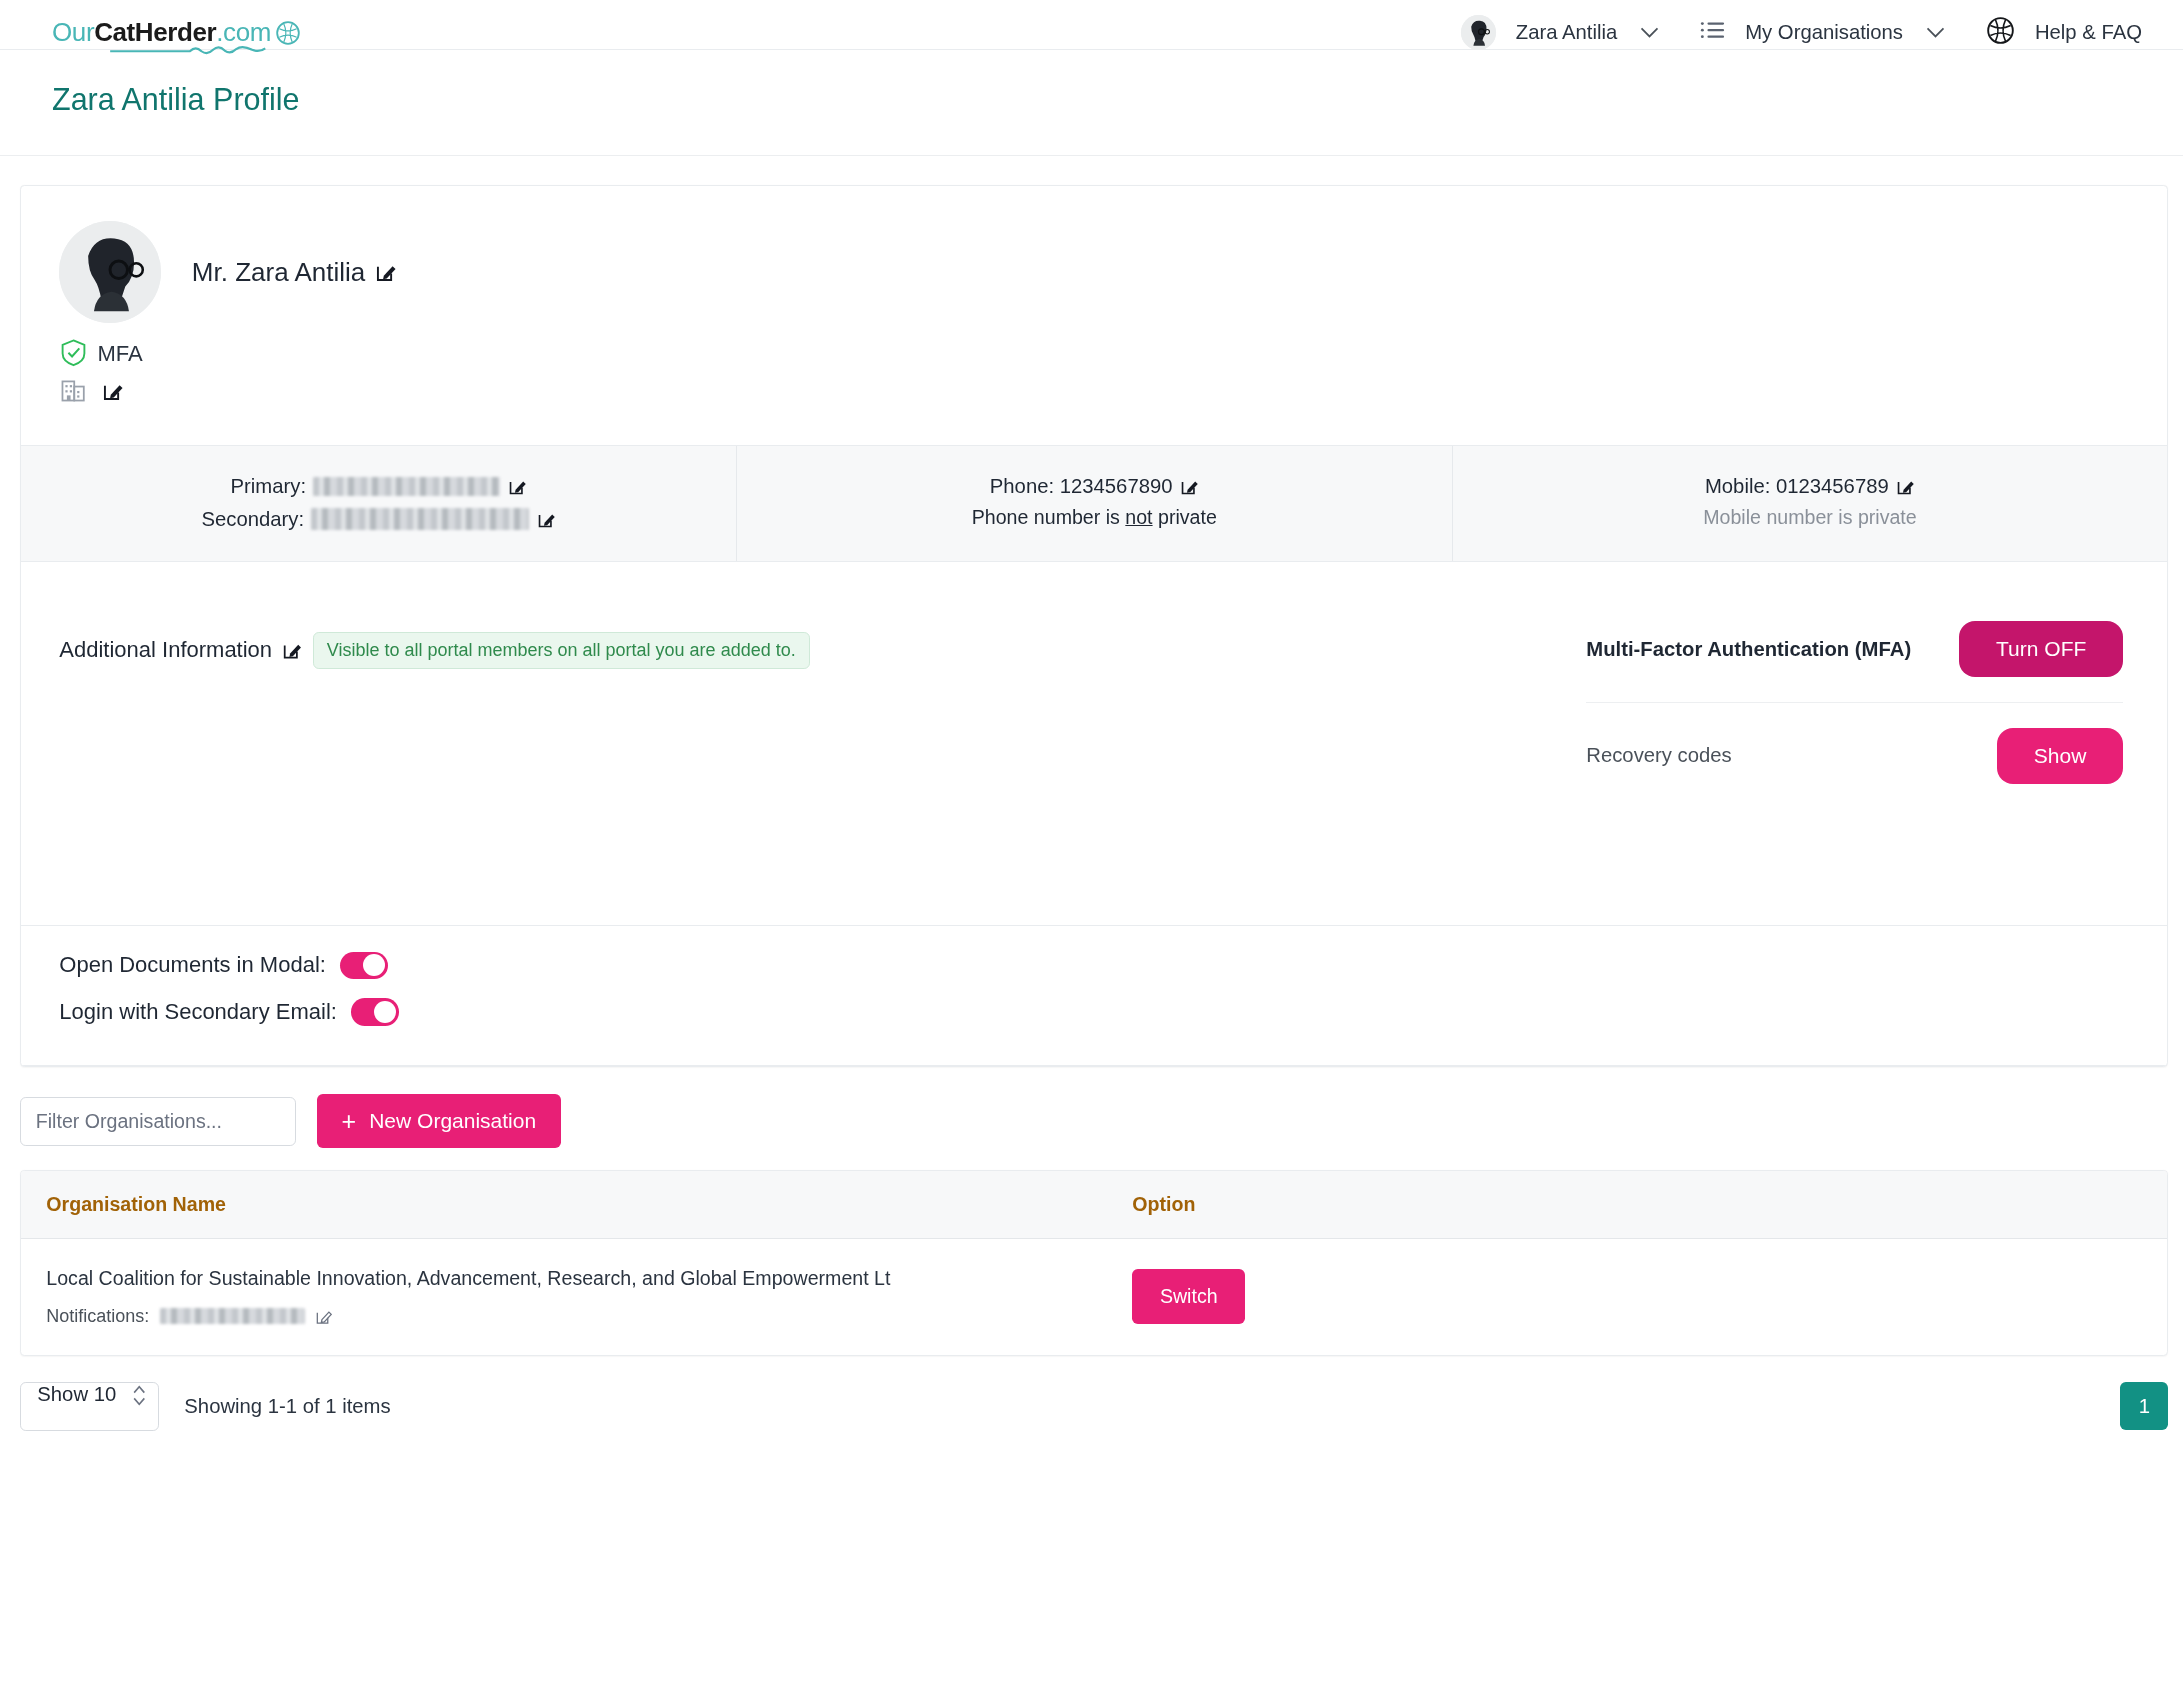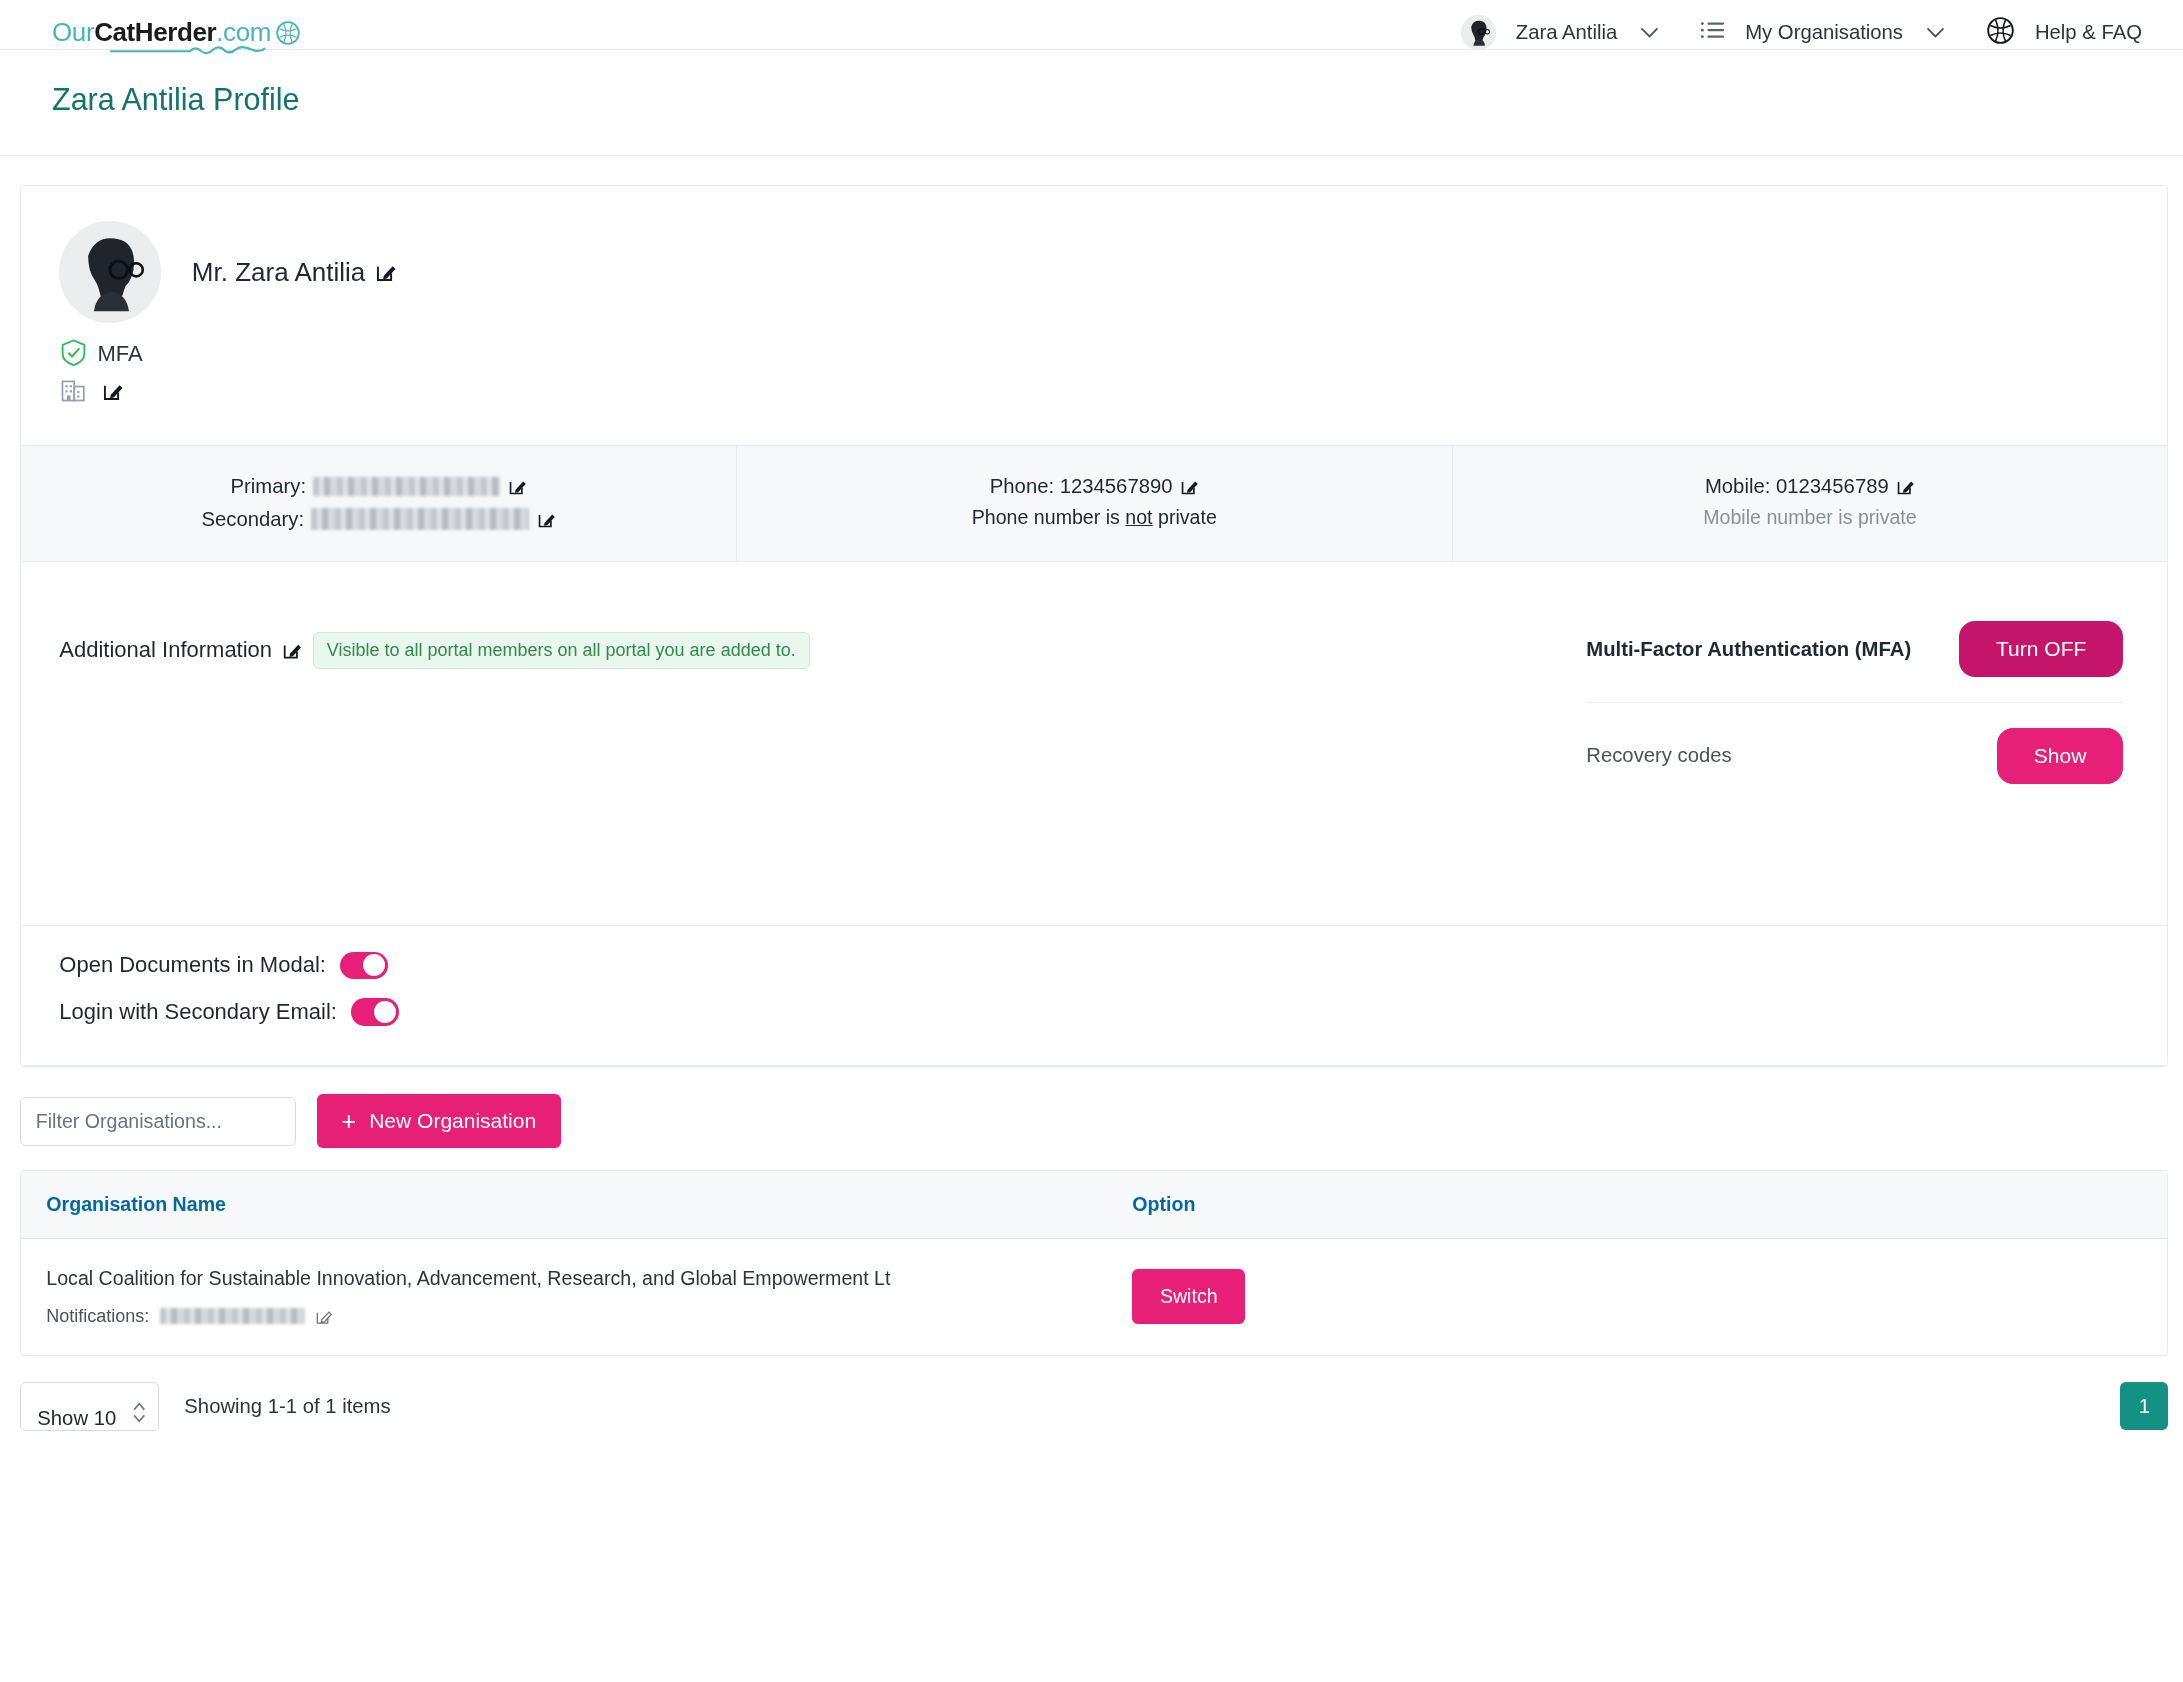--- a/index.html
+++ b/index.html
@@ -317,21 +317,21 @@
     background: #fff;
     overflow: hidden;
     box-shadow: 0 0.7px 1.5px rgba(0,0,0,0.04);
   }
   table { width: 100%; border-collapse: collapse; }
   thead th {
     background: #f7f8f9;
     text-align: left;
     font-size: 19.6px;
     font-weight: 700;
-    color: #0369a1;
+    color: #a16207;
     padding: 22px 0 22px 25px;
     border-bottom: 0.7px solid #e4e7ea;
   }
   thead th.col-opt { width: 1060px; }
   tbody td {
     padding: 27.6px 0 27.6px 25px;
     vertical-align: middle;
     font-size: 19.6px;
     color: #2b3440;
   }
@@ -364,21 +364,21 @@
     gap: 25px;
     position: relative;
   }
   .show-select {
     height: 49px;
     border: 0.7px solid #d7dbe0;
     border-radius: 5.8px;
     background: #fff;
     padding: 0 11.6px 0 16px;
     display: flex;
-    align-items: flex-end;
+    align-items: flex-start;
     gap: 16px;
     font-size: 20.3px;
     color: #1f2733;
     cursor: pointer;
     white-space: nowrap;
   }
   .showing-text { font-size: 20.3px; color: #2b3440; }
   .pager {
     margin-left: auto;
     display: flex;

